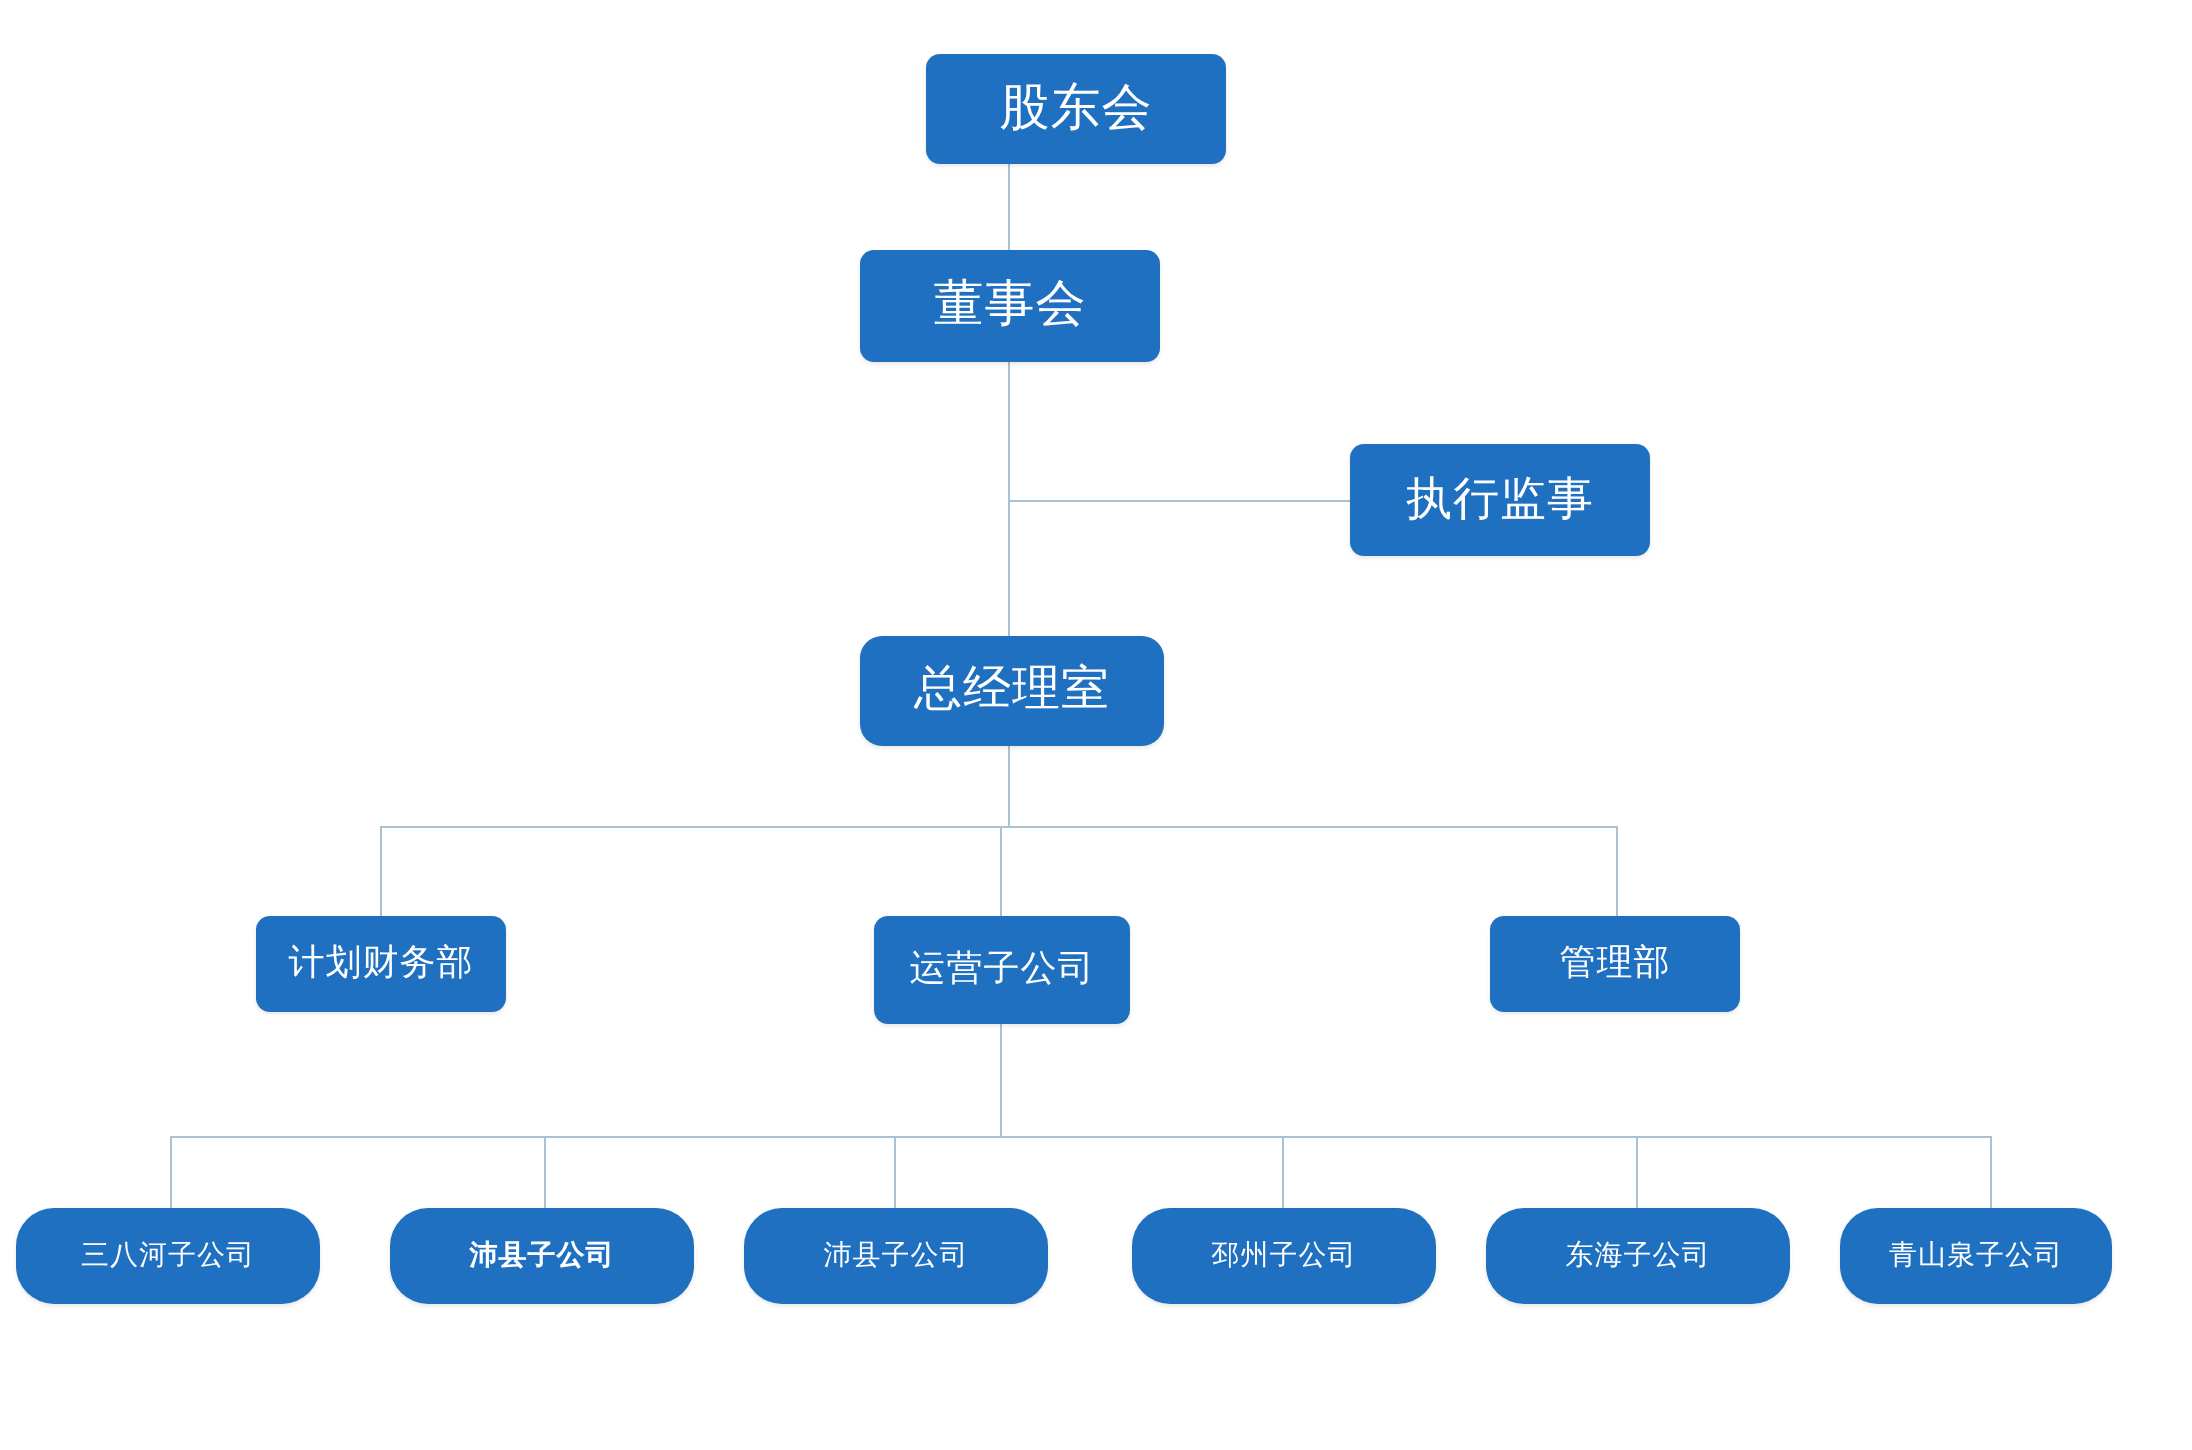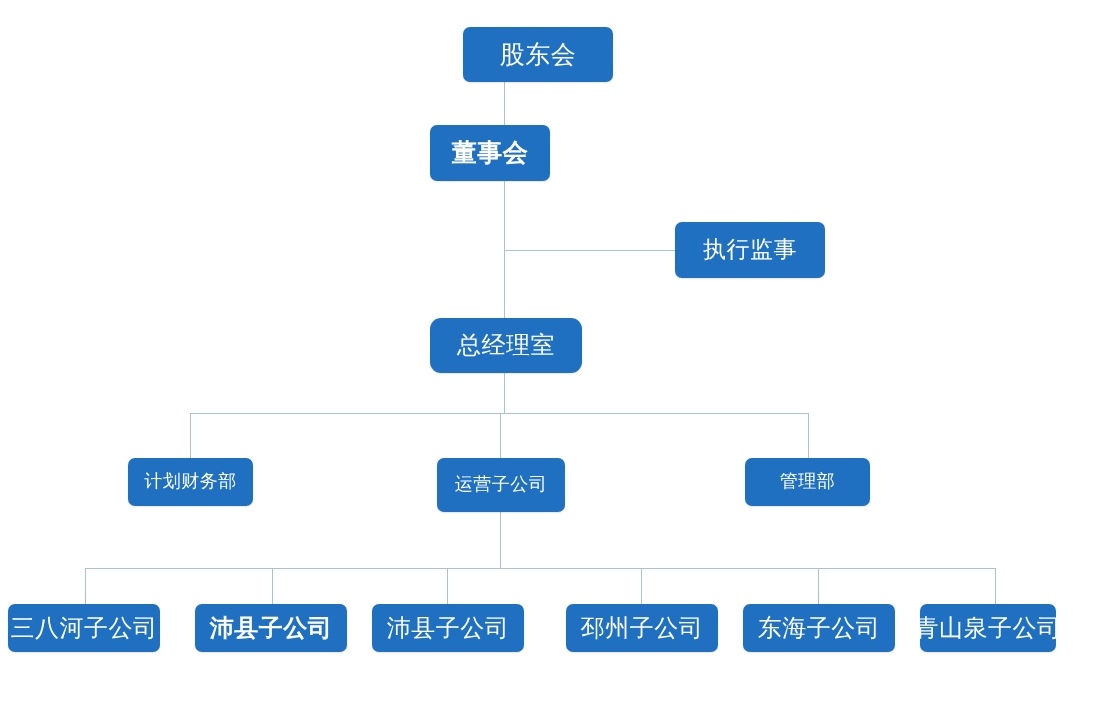--- a/index.html
+++ b/index.html
@@ -30,21 +30,21 @@
     line-height: 1.1;
     letter-spacing: 0.5px;
     box-shadow: 0 1px 2px rgba(0,0,0,0.10);
     white-space: nowrap;
   }
   .node-l1 { font-size: 25px; }
   .node-l2 { font-size: 25px; }
   .node-side { font-size: 23px; }
   .node-l3 { font-size: 24px; }
   .node-l4 { font-size: 18px; }
-  .node-l5 { font-size: 24px; }
+  .node-l5 { font-size: 14px; border-radius: 19px; }
 
   .conn {
     position: absolute;
     background: #a9c3d3;
   }
   .conn-v { width: 1px; }
   .conn-h { height: 1px; }
 </style>
 </head>
 <body>
@@ -67,21 +67,21 @@
   <div class="conn conn-h" style="left:85px; top:568px; width:910px;"></div>
   <div class="conn conn-v" style="left:85px; top:568px; height:36px;"></div>
   <div class="conn conn-v" style="left:272px; top:568px; height:36px;"></div>
   <div class="conn conn-v" style="left:447px; top:568px; height:36px;"></div>
   <div class="conn conn-v" style="left:641px; top:568px; height:36px;"></div>
   <div class="conn conn-v" style="left:818px; top:568px; height:36px;"></div>
   <div class="conn conn-v" style="left:995px; top:568px; height:36px;"></div>
 
   <div class="node node-l1" style="left:430px; top:27px; width:150px; height:55px;margin-left:33px;">股东会</div>
 
-  <div class="node node-l2" style="left:430px; top:125px; width:120px; height:56px;font-weight:bold;">董事会</div>
+  <div class="node node-l2" style="left:430px; top:125px; width:150px; height:56px;">董事会</div>
 
   <div class="node node-side" style="left:675px; top:222px; width:150px; height:56px;">执行监事</div>
 
   <div class="node node-l3" style="left:430px; top:318px; width:152px; height:55px;border-radius:11px;">总经理室</div>
 
   <div class="node node-l4" style="left:128px; top:458px; width:125px; height:48px;">计划财务部</div>
 
   <div class="node node-l4" style="left:437px; top:458px; width:128px; height:54px;">运营子公司</div>
 
   <div class="node node-l4" style="left:745px; top:458px; width:125px; height:48px;">管理部</div>

